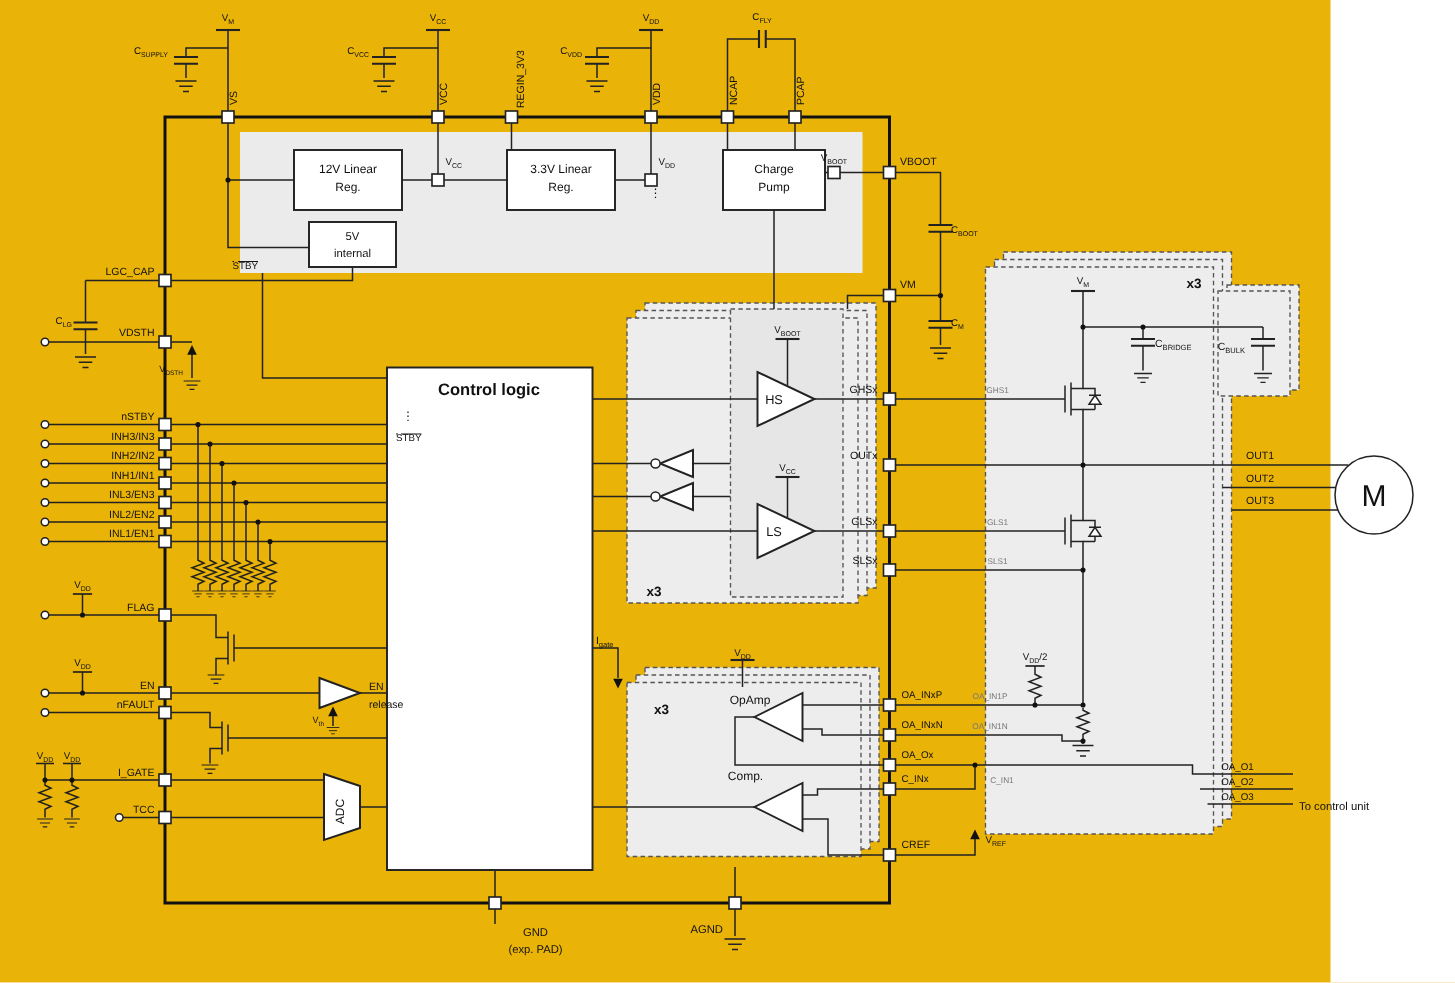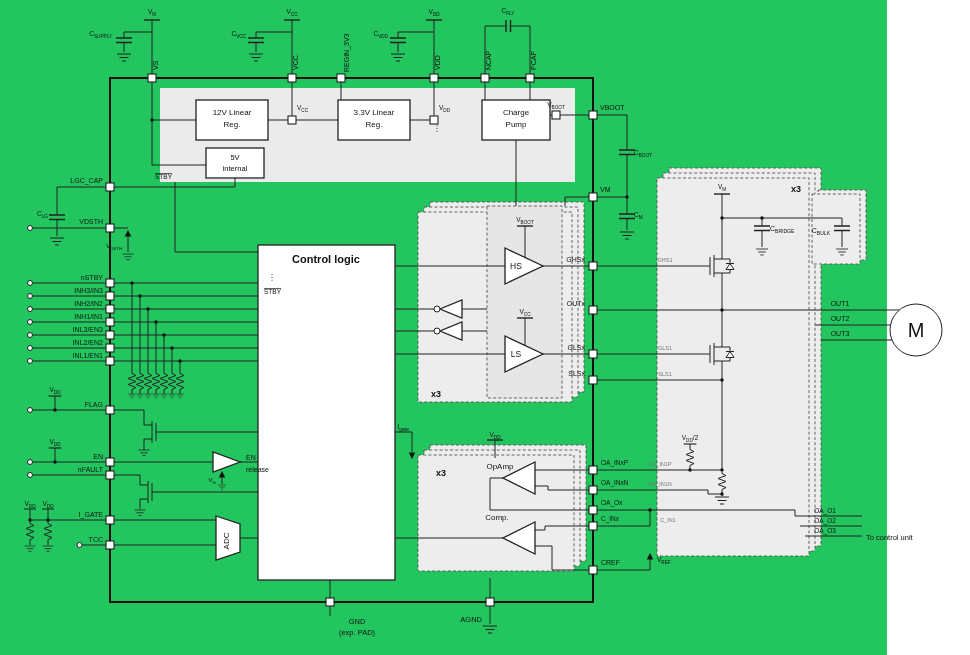--- a/index.html
+++ b/index.html
@@ -1,16 +1,16 @@
 <!DOCTYPE html>
 <html><head>
 <meta charset="utf-8">
 <style>
   html,body{margin:0;padding:0;background:#fff}
-  .stage{width:887px;height:655px;position:relative;background:#22c55e;font-family:"Liberation Sans",sans-serif}
+  .stage{width:887px;height:655px;position:relative;background:#eab308;font-family:"Liberation Sans",sans-serif}
   svg{display:block}
   text{fill:#111;font-family:"Liberation Sans",sans-serif}
   .t55{font-size:5.5px;fill:#777}
   .t6{font-size:6px}
   .t65{font-size:6.5px}
   .t7{font-size:7px}
   .t75{font-size:7.5px}
   .t8{font-size:8px}
   .t85{font-size:8.5px}
   .t9b{font-size:9px;font-weight:bold}

